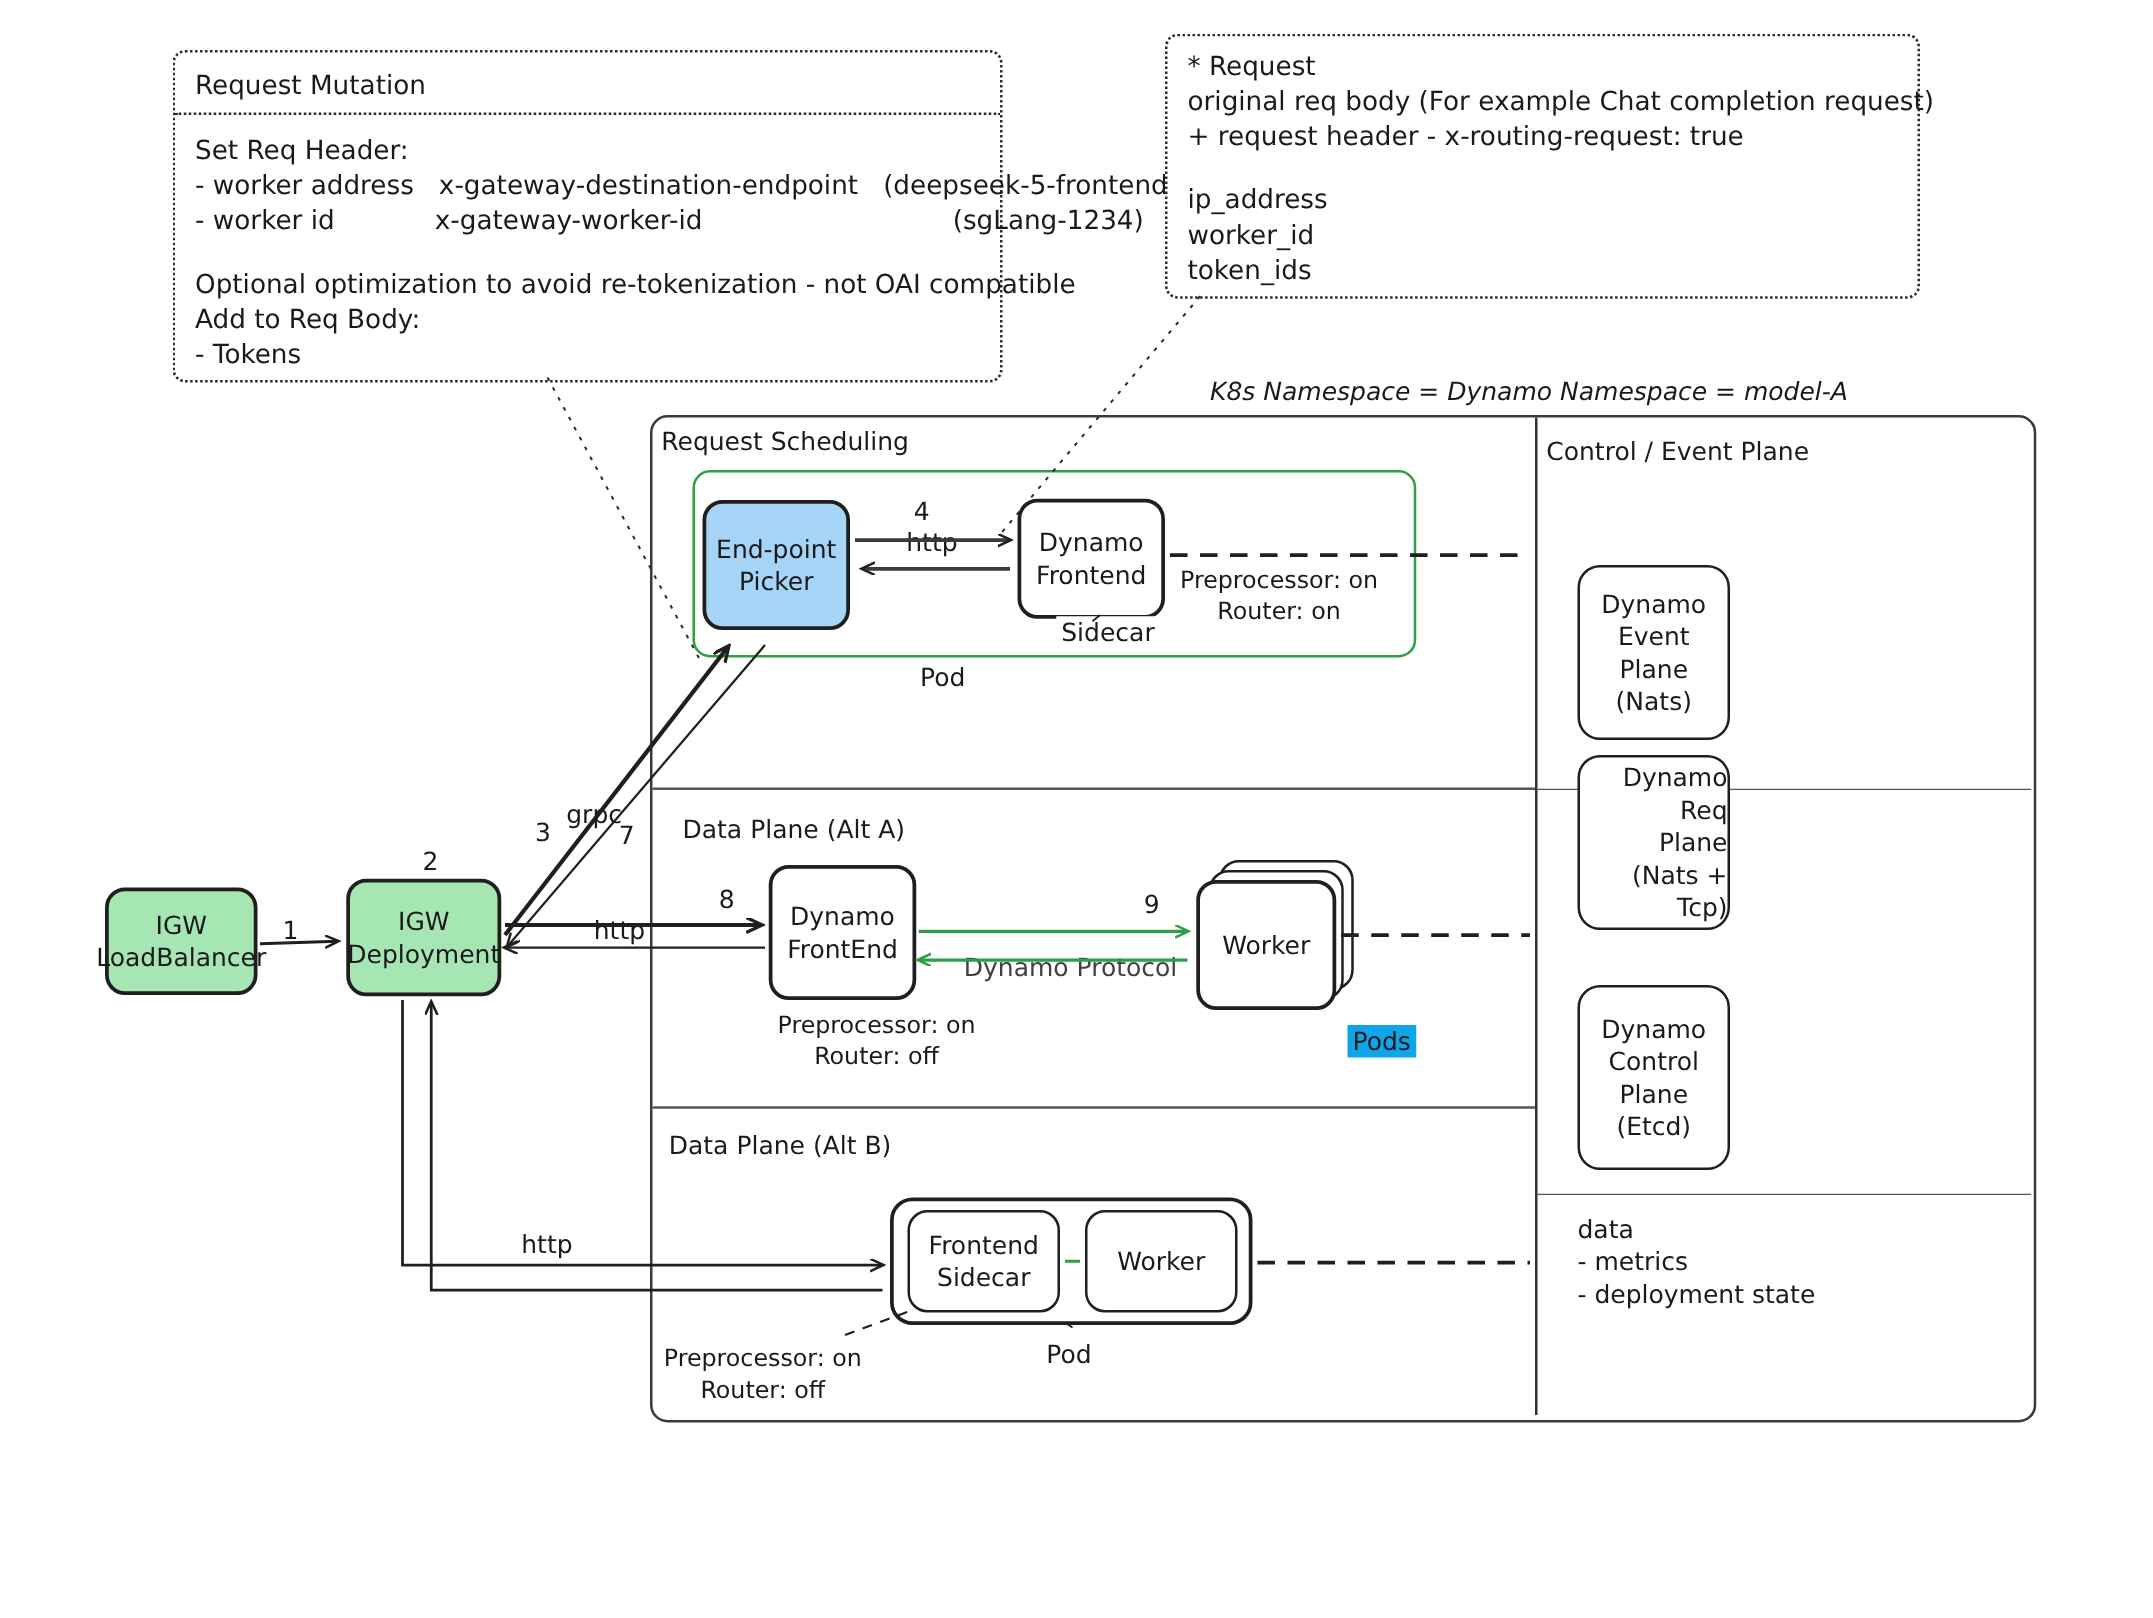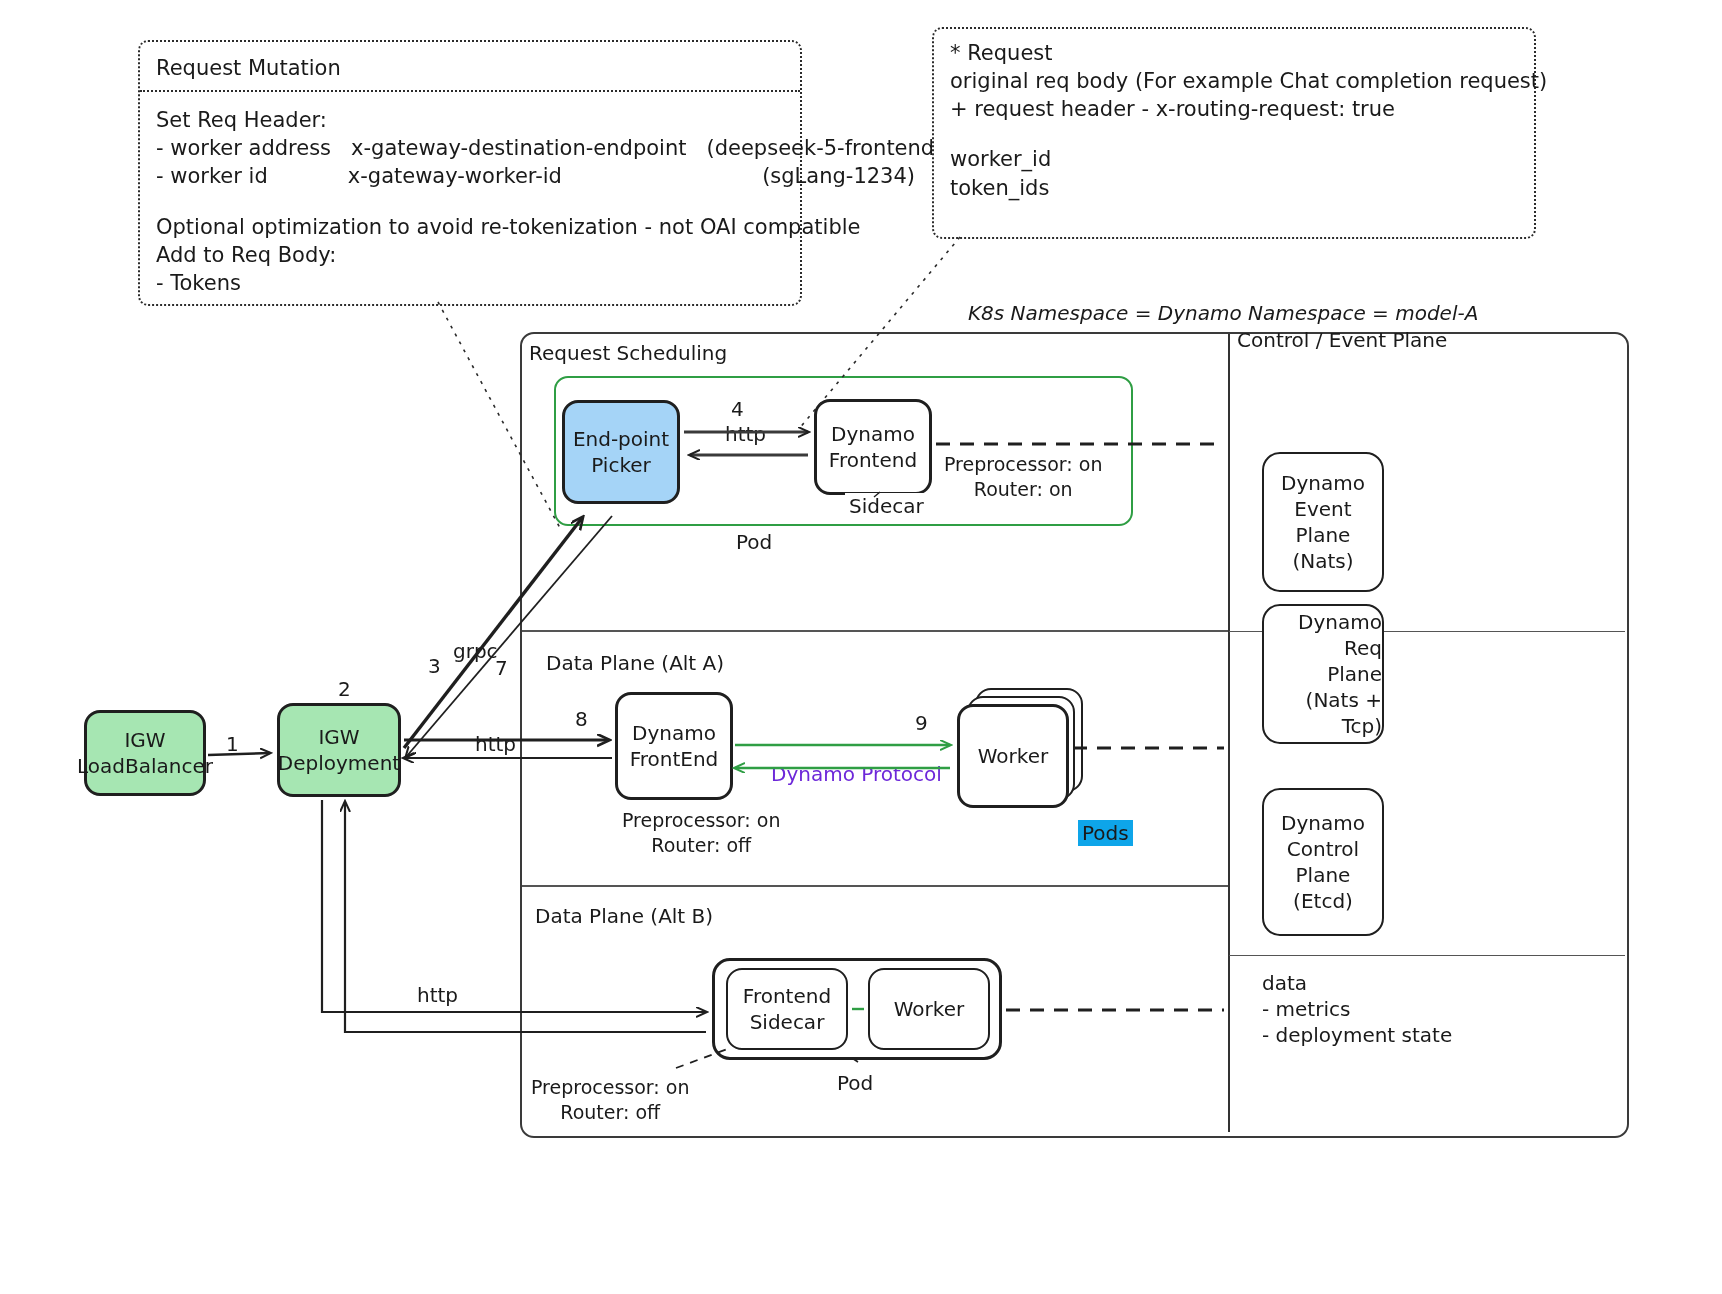--- a/index.html
+++ b/index.html
@@ -18,21 +18,21 @@
   
   .node{position:absolute;border:3px solid #1f1f1f;border-radius:16px;background:#fff;
         display:flex;align-items:center;justify-content:center;text-align:center;
         font-size:20px;line-height:1.3;box-sizing:border-box;}
   .node.green{background:#a6e6b2;}
   .node.blue{background:#a5d4f7;}
   .node.thin{border-width:2px;}
 
   .label{position:absolute;font-size:20px;line-height:1.3;white-space:pre;}
   .label.sm{font-size:19px;}
-  .label.green{color:#6d28d9;}
+  .label.green{color:#404040;}
 
   
   .panel{position:absolute;border:2px solid #3a3a3a;border-radius:14px;background:transparent;}
   .greenpanel{position:absolute;border:2px solid #2f9e44;border-radius:14px;background:transparent;}
   .divider{position:absolute;height:0;border-top:2px solid #555;}
   .vdivider{position:absolute;width:0;border-left:2px solid #333;}
   .stack{position:absolute;}
 </style>
 </head>
 <body>
@@ -51,20 +51,21 @@
       <div class="txt">- Tokens</div>
     </div>
   </div>
 
   <div class="callout abs" style="left:932px;top:27px;width:600px;height:208px;">
     <div class="body" style="padding:10px 16px;">
       <div class="txt">* Request</div>
       <div class="txt">original req body (For example Chat completion request)</div>
       <div class="txt">+ request header - x-routing-request: true</div>
       <div class="txt" style="height:22px;"></div>
+      <div class="txt">ip_address</div>
       <div class="txt">worker_id</div>
       <div class="txt">token_ids</div>
     </div>
   </div>
 
   <div class="label abs" style="left:968px;top:300px;font-size:20px;font-style:italic;">K8s Namespace = Dynamo Namespace = model-A</div>
 
   <div class="panel" style="left:520px;top:332px;width:1105px;height:802px;"></div>
 
   <div class="vdivider" style="left:1228px;top:334px;height:798px;"></div>
@@ -127,21 +128,21 @@
   </div>
   <div class="node thin" style="left:868px;top:968px;width:122px;height:82px;">
     <span>Worker</span>
   </div>
 
   <div class="label abs" style="left:414px;top:982px;background:#fff;padding:0 3px;">http</div>
   <div class="label abs sm" style="left:531px;top:1075px;white-space:pre-line;text-align:center;">Preprocessor: on
 Router: off</div>
   <div class="label abs" style="left:832px;top:1070px;background:#fff;padding:0 5px;">Pod</div>
 
-  <div class="label abs" style="left:1237px;top:327px;font-size:20px;">Control / Event Plane</div>
+  <div class="label abs" style="left:1237px;top:348px;font-size:20px;">Control / Event Plane</div>
 
   <div class="node thin" style="left:1262px;top:452px;width:122px;height:140px;border-radius:18px;">
     <span style="white-space:pre-line;">Dynamo
 Event Plane
 (Nats)</span>
   </div>
   <div class="node thin" style="left:1262px;top:604px;width:122px;height:140px;border-radius:18px;">
     <span style="white-space:pre-line;text-align:right;">Dynamo Req
 Plane
 (Nats + Tcp)</span>

